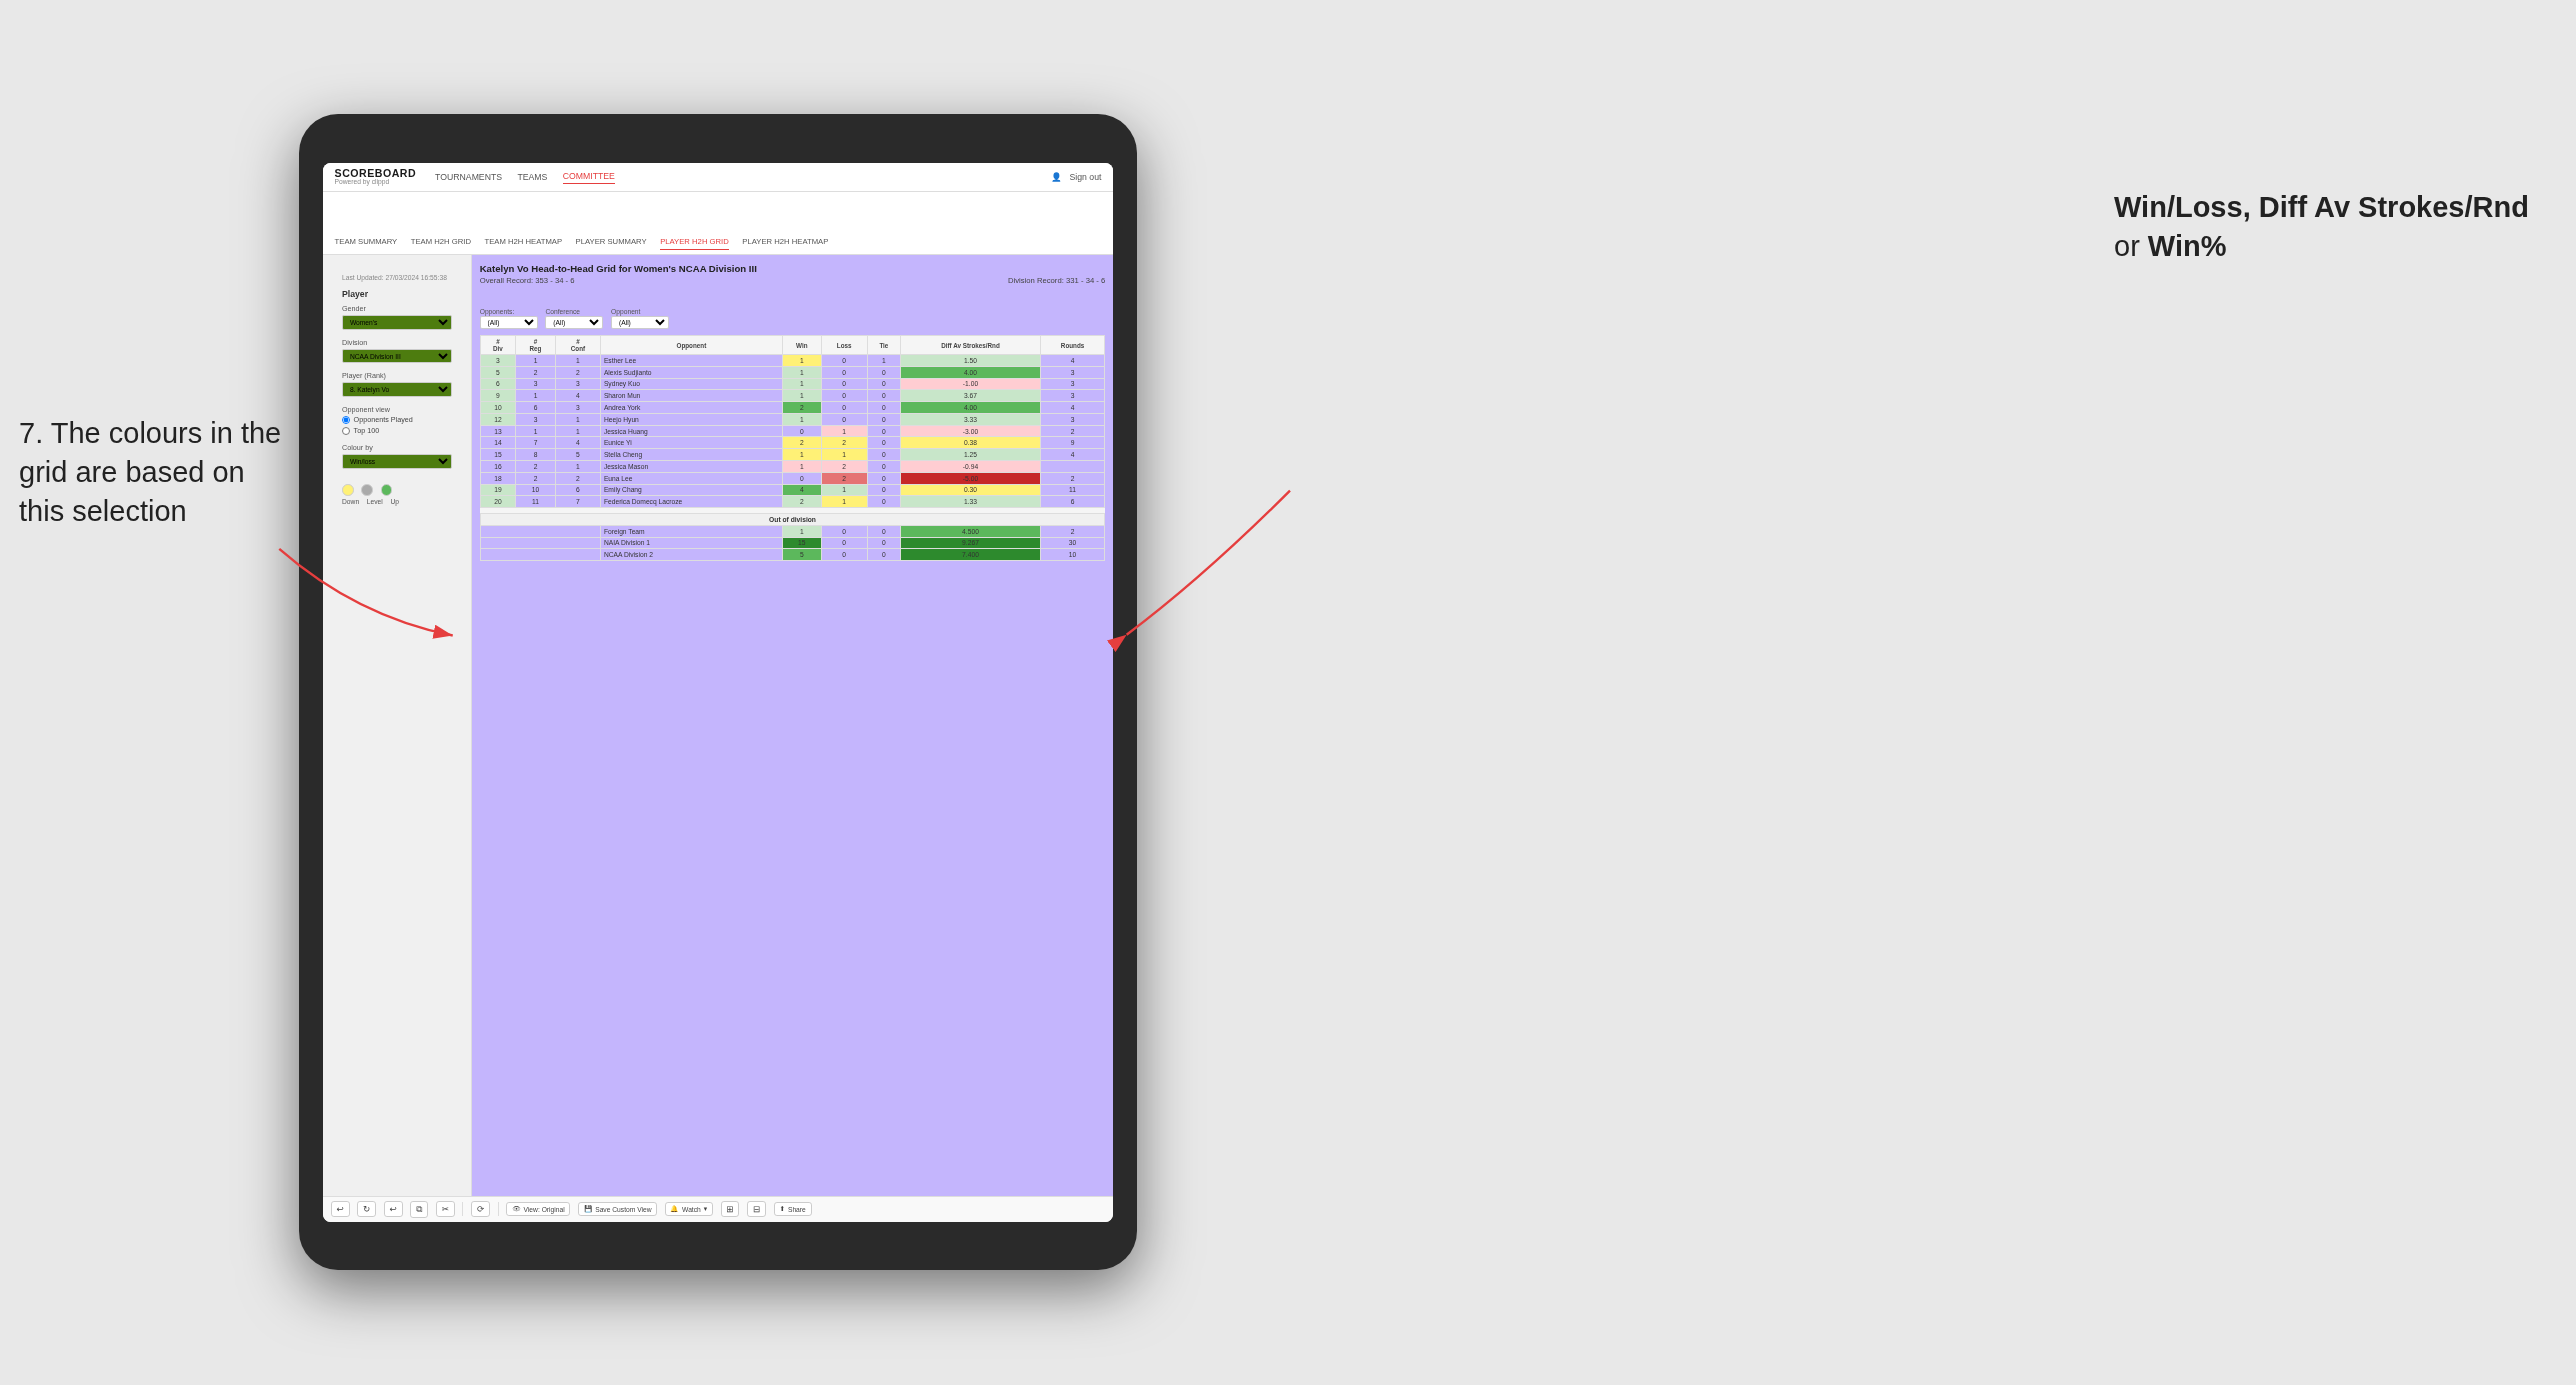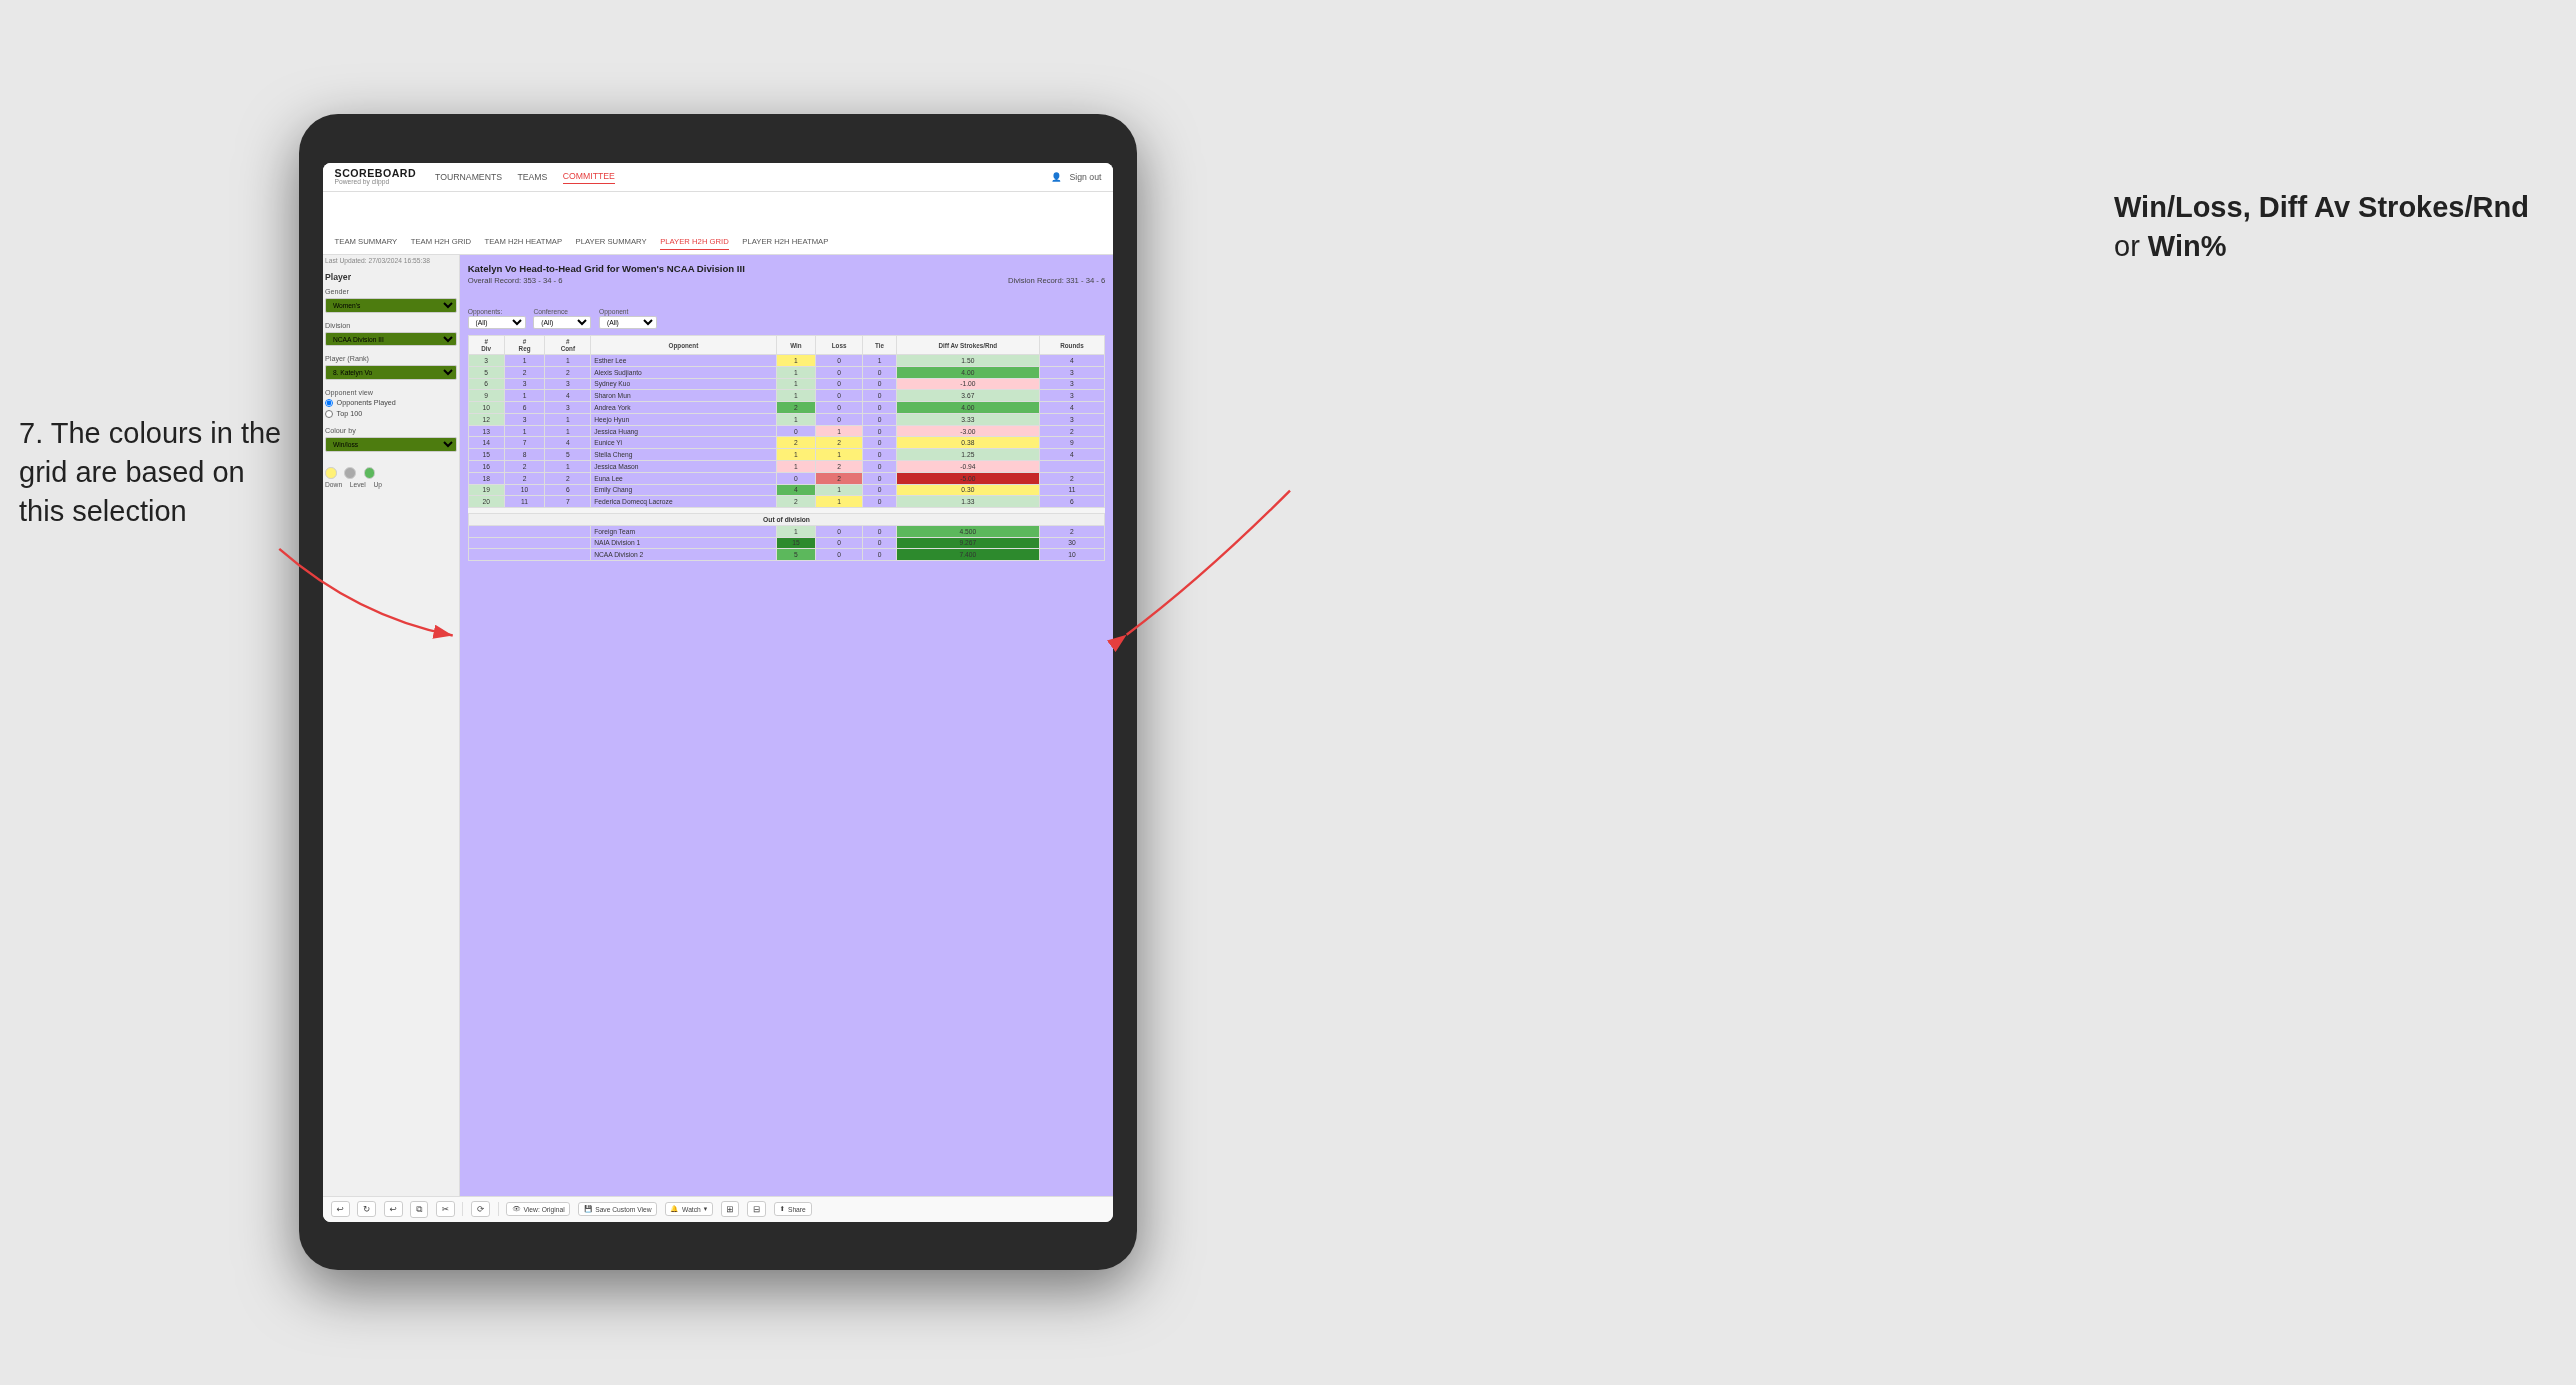--- a/index.html
+++ b/index.html
@@ -123,24 +123,24 @@
     
     .main-content {
       display: flex;
       flex: 1;
       overflow: hidden;
       background: #f5f5f5;
     }
 
     
     .sidebar {
-      width: 137px;
+      width: 149px;
       background: #f0f0f0;
       border-right: 1px solid #ddd;
-      padding: 2px;
+      padding: 19px;
       font-size: 7.7px;
       flex-shrink: 0;
       overflow-y: auto;
     }
 
     .sidebar-timestamp {
       font-size: 6.7px;
       color: #888;
       margin-bottom: 7.7px;
     }

